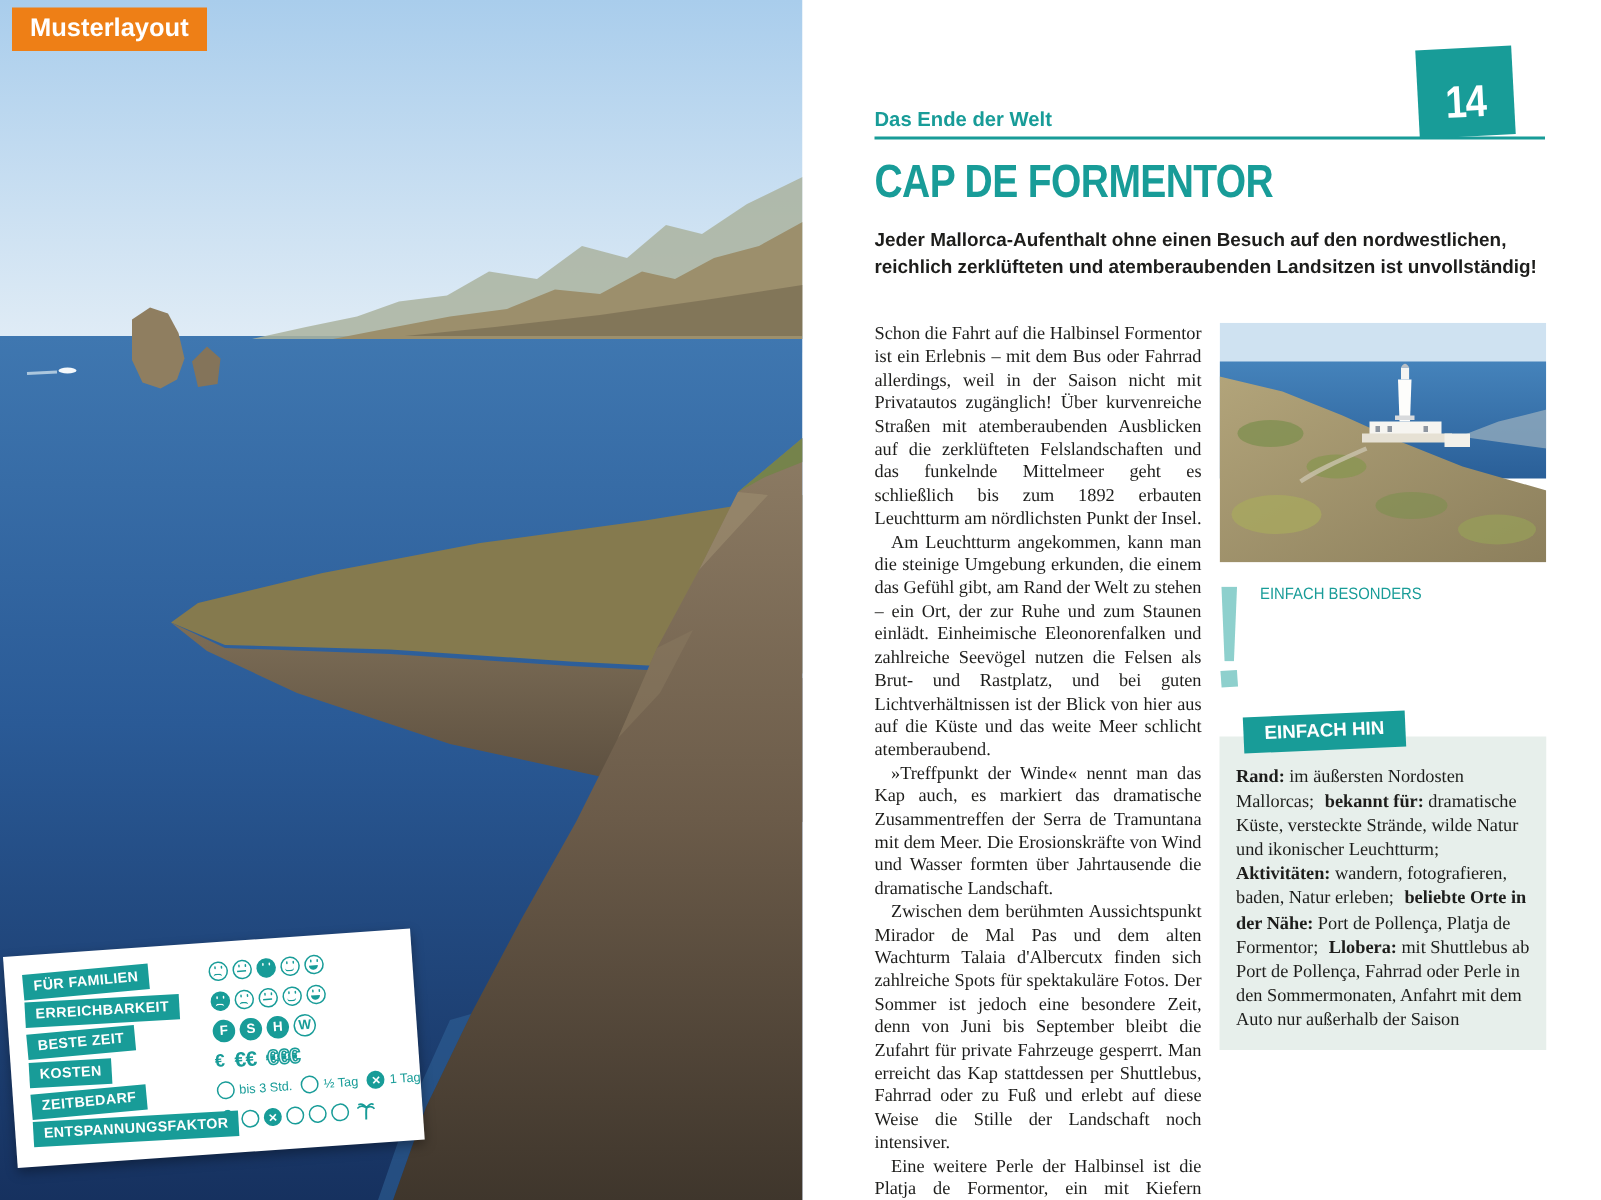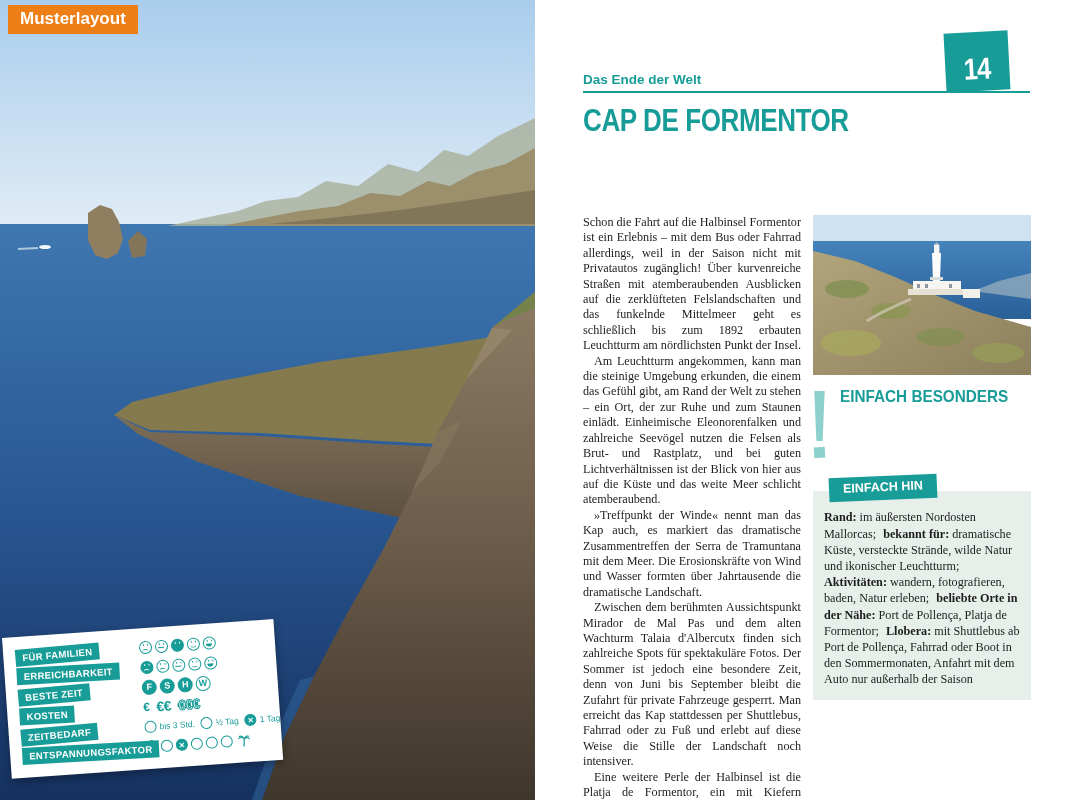--- a/index.html
+++ b/index.html
@@ -79,22 +79,22 @@
   .col p{margin:0;}
   .col p + p{text-indent:11px;}
 
   .lh-photo{width:218px;height:160px;margin-bottom:11px;overflow:hidden;}
 
   .besonders{display:flex;margin-top:14px;}
   .excl{width:17px;margin-right:10px;margin-top:2px;flex:0 0 17px;}
   .excl .bar{width:13px;height:50px;background:var(--teal-light);
     clip-path:polygon(10% 0,90% 0,74% 100%,26% 100%);}
   .excl .dot{width:11px;height:11px;background:var(--teal-light);margin:6px 0 0 1px;transform:rotate(-4deg);}
-  .bes-head{color:var(--teal);font-family:"Liberation Sans",sans-serif;font-size:17px;
-    font-weight:bold;margin-bottom:4px;}
+  .bes-head{color:var(--teal);font-family:"Liberation Sans",sans-serif;font-size:11px;
+    font-weight:normal;margin-bottom:4px;}
   .bes-head span{display:inline-block;transform:scaleX(.9);transform-origin:left center;}
   .bes-text{font-weight:bold;font-size:12.2px;line-height:15.8px;text-align:left;}
 
   .hin{margin-top:18px;position:relative;}
   .hin-tab{position:relative;z-index:1;display:inline-block;margin-left:16px;background:var(--teal);
     color:#fff;font-family:"Liberation Sans",sans-serif;font-weight:bold;font-size:12.5px;
     padding:4px 14px 5px;transform:rotate(-2.5deg);}
   .hin-box{background:var(--mint);margin-top:-9px;padding:18px 11px 12px;
     font-size:12.2px;line-height:16.2px;text-align:left;}
   .hin-box b{margin-right:3px;}
@@ -255,20 +255,21 @@
 
 <div class="sample-badge">Musterlayout</div>
 
 <div class="rpage">
   <div class="kicker">Das Ende der Welt</div>
   <div class="rule"></div>
   <div class="badge14">
     <span>14</span>
   </div>
   <h1 class="title"><span>CAP DE FORMENTOR</span></h1>
+  <p class="intro">Jeder Mallorca-Aufenthalt ohne einen Besuch auf den nordwestlichen, reichlich zerklüfteten und atemberaubenden Landsitzen ist unvollständig!</p>
 
   <div class="cols">
 
     <div class="col">
       <p>Schon die Fahrt auf die Halbinsel Formentor ist ein Erlebnis – mit dem Bus oder Fahrrad allerdings, weil in der Saison nicht mit Privatautos zugänglich! Über kurvenreiche Straßen mit atemberaubenden Ausblicken auf die zerklüfteten Felslandschaften und das funkelnde Mittelmeer geht es schließlich bis zum 1892 erbauten Leuchtturm am nördlichsten Punkt der Insel.</p>
       <p>Am Leuchtturm angekommen, kann man die steinige Umgebung erkunden, die einem das Gefühl gibt, am Rand der Welt zu stehen – ein Ort, der zur Ruhe und zum Staunen einlädt. Einheimische Eleonorenfalken und zahlreiche Seevögel nutzen die Felsen als Brut- und Rastplatz, und bei guten Lichtverhältnissen ist der Blick von hier aus auf die Küste und das weite Meer schlicht atemberaubend.</p>
       <p>»Treffpunkt der Winde« nennt man das Kap auch, es markiert das dramatische Zusammentreffen der Serra de Tramuntana mit dem Meer. Die Erosionskräfte von Wind und Wasser formten über Jahrtausende die dramatische Landschaft.</p>
       <p>Zwischen dem berühmten Aussichtspunkt Mirador de Mal Pas und dem alten Wachturm Talaia d'Albercutx finden sich zahlreiche Spots für spektakuläre Fotos. Der Sommer ist jedoch eine besondere Zeit, denn von Juni bis September bleibt die Zufahrt für private Fahrzeuge gesperrt. Man erreicht das Kap stattdessen per Shuttlebus, Fahrrad oder zu Fuß und erlebt auf diese Weise die Stille der Landschaft noch intensiver.</p>
       <p>Eine weitere Perle der Halbinsel ist die Platja de Formentor, ein mit Kiefern umrahmter Sandstrand, an dessen Ende das legendäre Hotel Formentor liegt.</p>
       <p>Der mallorquinische Dichter Miquel Costa i Llobera, dessen Familie einst Eigen-</p>
@@ -321,21 +322,21 @@
         </div>
       </div>
 
       <div class="hin">
         <div class="hin-tab">EINFACH HIN</div>
         <div class="hin-box">
           <b>Rand:</b><span class="seg">im äußersten Nordosten Mallorcas;</span>
           <b>bekannt für:</b><span class="seg">dramatische Küste, versteckte Strände, wilde Natur und ikonischer Leuchtturm;</span>
           <b>Aktivitäten:</b><span class="seg">wandern, fotografieren, baden, Natur erleben;</span>
           <b>beliebte Orte in der Nähe:</b><span class="seg">Port de Pollença, Platja de Formentor;</span>
-          <b>Llobera:</b><span class="seg">mit Shuttlebus ab Port de Pollença, Fahrrad oder Boot in den Sommermonaten, Anfahrt mit dem Auto nur außerhalb der Saison</span>
+          <b>Llobera:</b><span class="seg">mit Shuttlebus ab Port de Pollença, Fahrrad oder Perle in den Sommermonaten, Anfahrt mit dem Auto nur außerhalb der Saison</span>
         </div>
       </div>
     </div>
   </div>
 
   <div class="footer">
     <span class="ft">Cap de Formentor</span><span class="pn">47</span>
   </div>
 </div>
 

